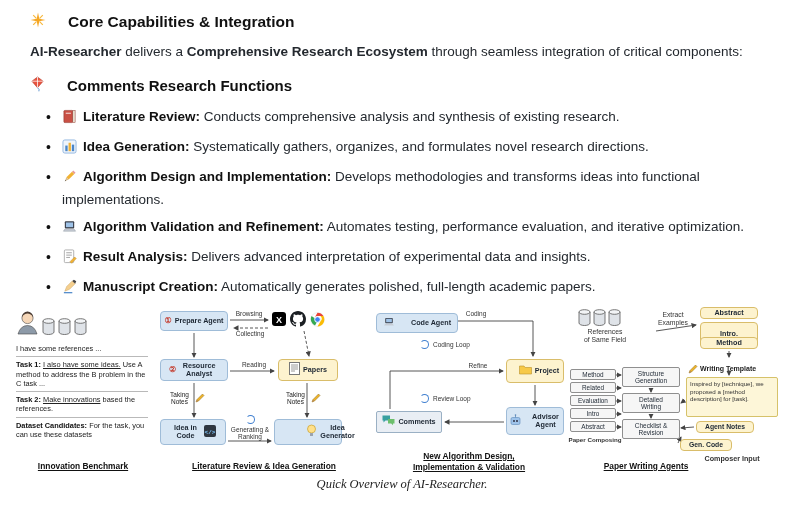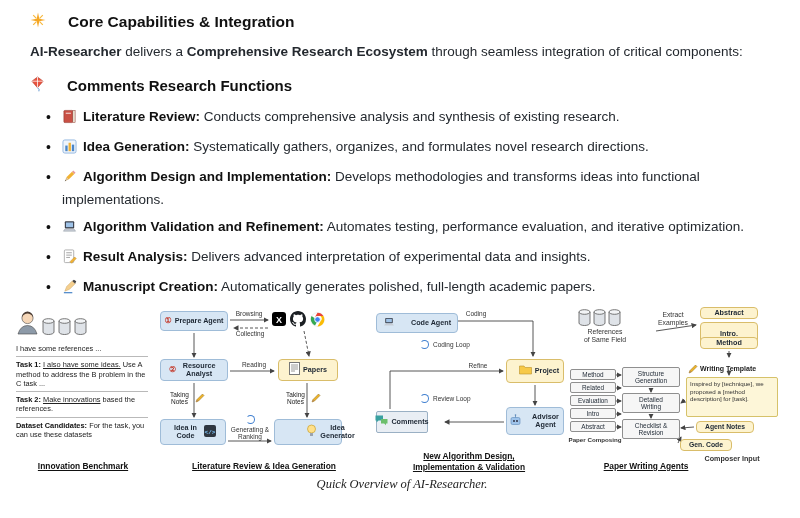--- a/index.html
+++ b/index.html
@@ -262,21 +262,21 @@
       <div class="lbl" style="left:63px;top:34px;width:46px;text-align:left;">Coding Loop</div>
       <div class="lbl" style="left:92px;top:55px;width:32px;">Refine</div>
       <div class="bx yellow" style="left:136px;top:52px;width:58px;height:24px;padding-left:8px;">
           <span><svg width="13" height="11">
               <path d="M0.5 2 H5 l1.2 1.5 H12.5 V10 H0.5 Z" fill="#f7c948" stroke="#b8902c" stroke-width="0.6"></path>
             </svg></span>
           <span>Project</span>
         </div>
       <span class="cyc" style="position:absolute;left:50px;top:87px;"></span>
       <div class="lbl" style="left:63px;top:88px;width:46px;text-align:left;">Review Loop</div>
-      <div class="bx gray" style="left:6px;top:104px;width:52px;height:22px;background:#e9eef4;border-color:#9ab0c4;font-weight:bold;">
+      <div class="bx gray" style="left:6px;top:104px;width:66px;height:22px;background:#e9eef4;border-color:#9ab0c4;font-weight:bold;">
           <span><svg width="13" height="11">
               <path d="M0.5 0.5 h7.5 v5 h-4.5 l-2 2 v-2 h-1 Z" fill="#39a0a0"></path>
               <path d="M6 4 h6.5 v4.5 h-1.5 v1.8 l-1.8 -1.8 H6 Z" fill="#6cbf6c"></path>
             </svg></span>
           <span>Comments</span>
         </div>
       <div class="bx blue" style="left:136px;top:100px;width:58px;height:28px;gap:8px;">
           <span><svg width="13" height="12">
               <rect x="2" y="3.5" width="9" height="7" rx="1.5" fill="#9ec3ea" stroke="#5b88b8" stroke-width="0.6"></rect>
               <circle cx="5" cy="7" r="0.9" fill="#223"></circle>

